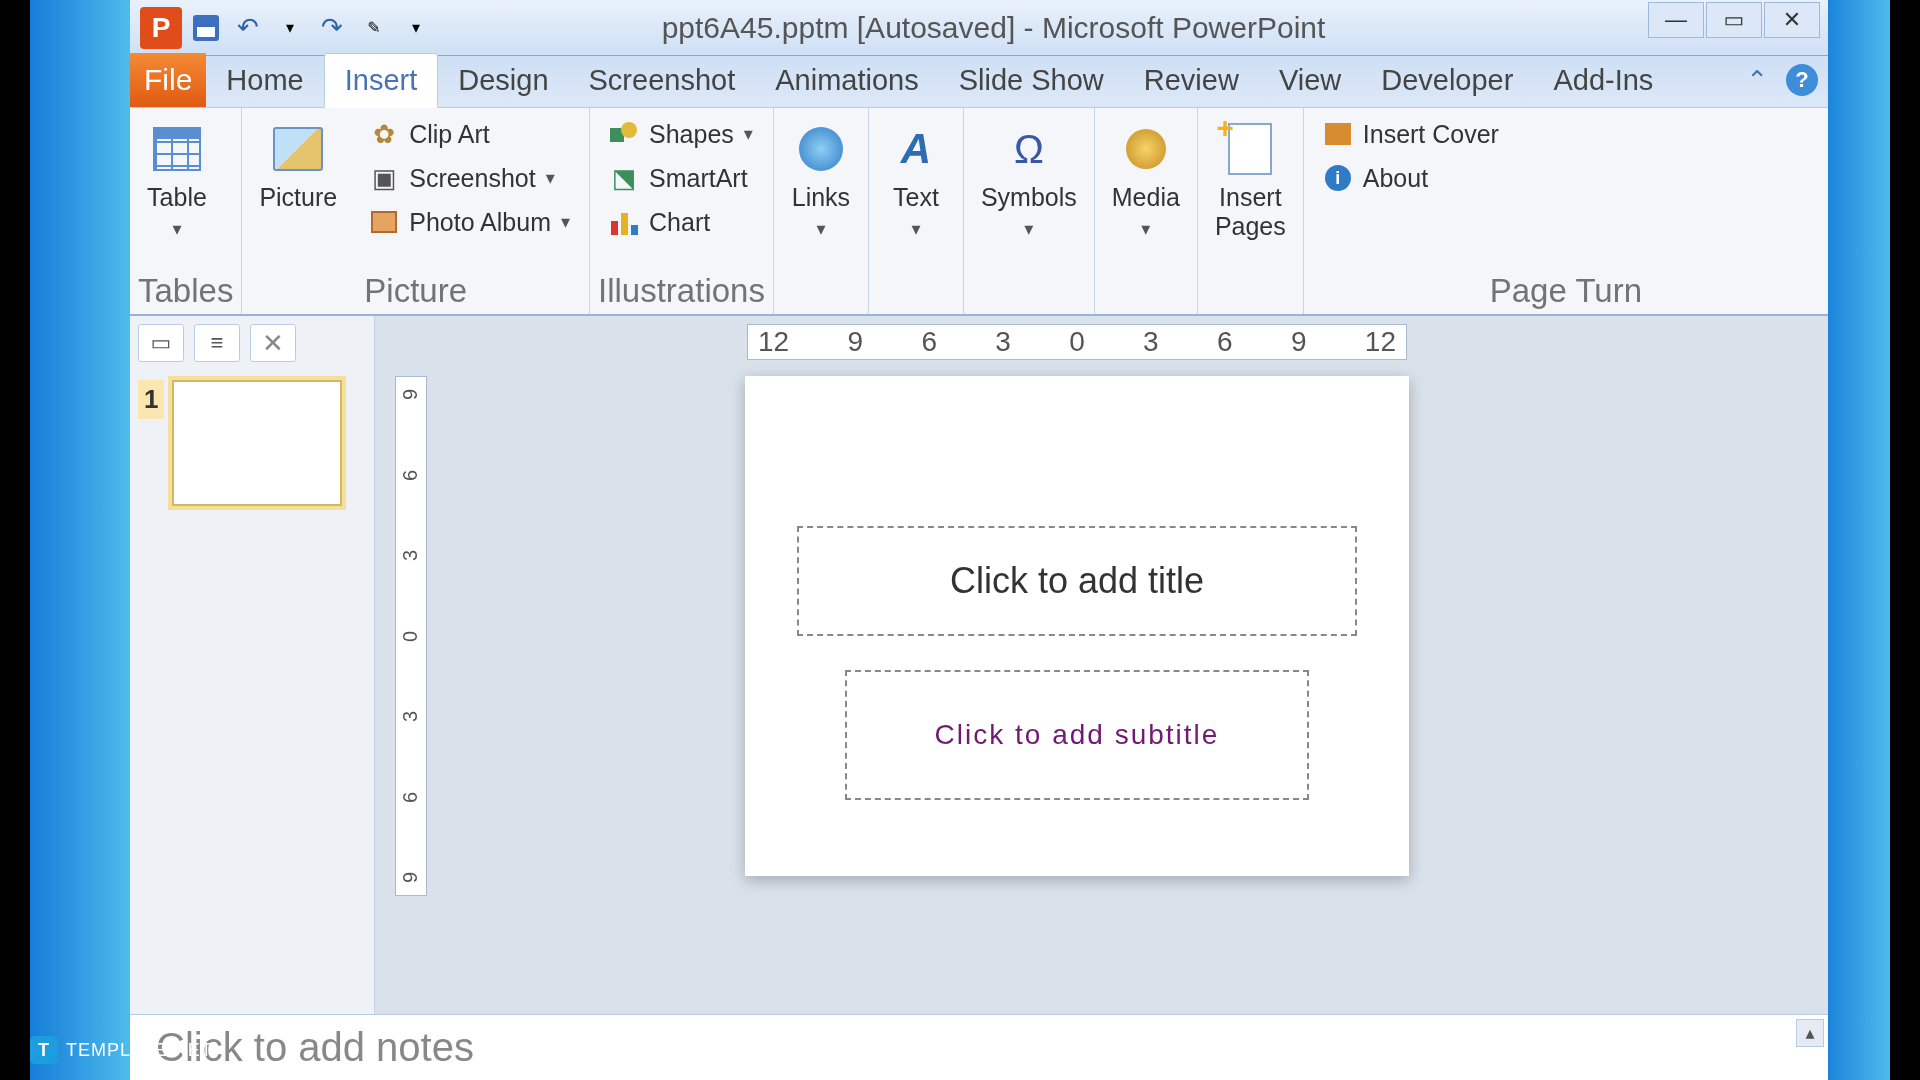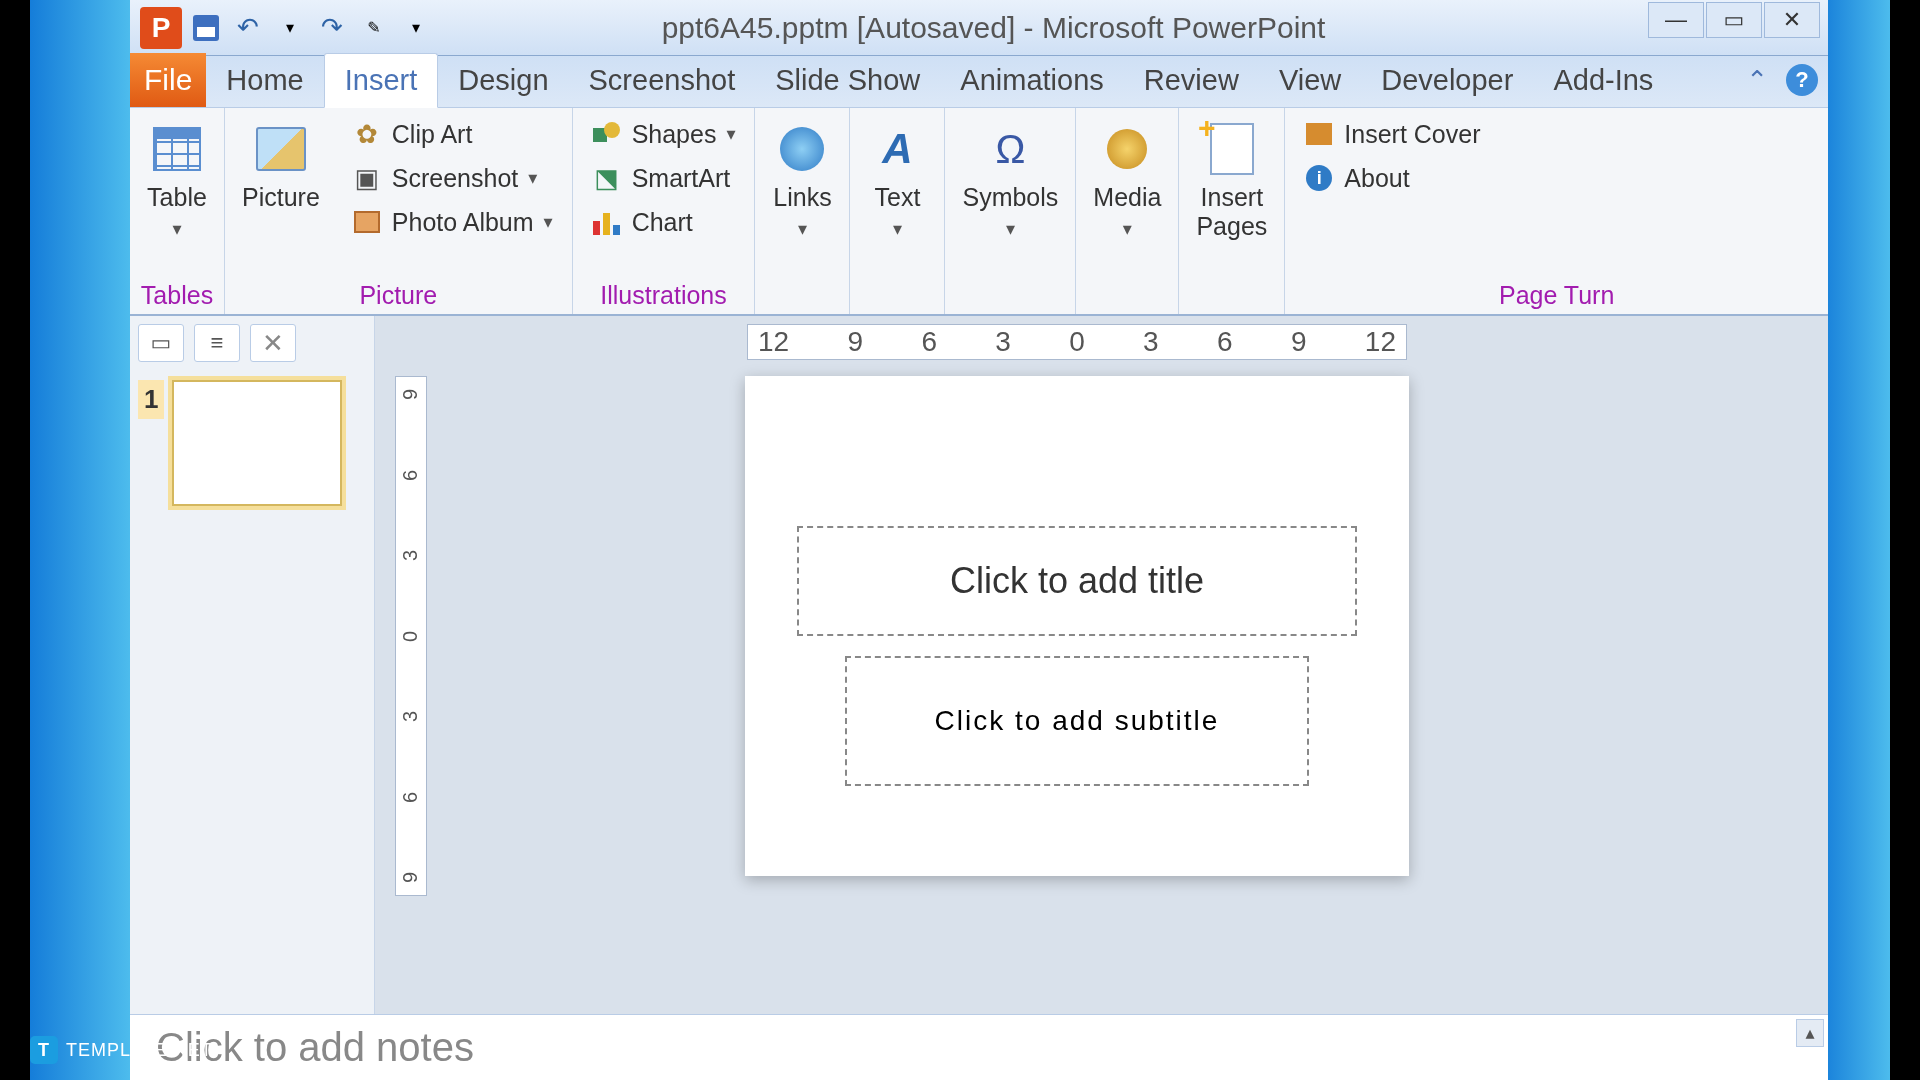--- a/index.html
+++ b/index.html
@@ -124,21 +124,21 @@
     background:#f4f6f9;
     border-bottom:2px solid #9ab3d4;
     display:flex;
   }
   .rgroup {
     border-right:1px solid #c7d5e8;
     display:flex;flex-direction:column;
     padding:6px 8px 2px;
   }
   .rgroup-title{
-    text-align:center;font-size:25px;color:#a21caf;
+    text-align:center;font-size:33px;color:#737373;
     padding:4px 0 2px;
   }
   .rgroup-content{ flex:1; display:flex; align-items:flex-start; gap:12px; }
   .big-btn{
     display:flex;flex-direction:column;align-items:center;
     padding:6px 8px; gap:6px; cursor:pointer;
     border:1px solid transparent;border-radius:4px;
   }
   .big-icon{
     width:60px;height:56px;
@@ -227,21 +227,21 @@
     background:#fff;
     box-shadow:0 4px 14px rgba(0,0,0,0.25);
     text-align:right;
   }
   .placeholder{
     position:absolute;border:2px dashed #888;
     display:flex;align-items:center;justify-content:center;
     color:#666;
   }
   .ph-title{left:52px;right:52px;top:150px;height:110px;font-size:36px;color:#333;}
-  .ph-sub{left:100px;right:100px;top:280px;height:130px;font-size:28px;color:#000000;letter-spacing:2px;}
+  .ph-sub{left:100px;right:100px;top:294px;height:130px;font-size:28px;color:#701a75;letter-spacing:2px;}
   .notes-bar{
     height:66px;border-top:1px solid #b9cce6;background:#fff;
     padding:10px 26px;font-size:40px;color:#888;
     position:relative;
   }
   .notes-sb{position:absolute;right:4px;top:4px;width:28px;height:28px;
     background:#e4ebf4;border:1px solid #b9cce6;display:flex;align-items:center;justify-content:center;font-size:18px;color:#555;}
 
   .watermark{
     position:absolute;left:30px;bottom:16px;
@@ -289,22 +289,22 @@
         <div class="win-btn">✕</div>
       </div>
     </div>
 
     <div class="ribbon-tabs">
       <div class="file-tab">File</div>
       <div class="tab">Home</div>
       <div class="tab active">Insert</div>
       <div class="tab">Design</div>
       <div class="tab">Screenshot</div>
+      <div class="tab">Animations</div>
       <div class="tab">Slide Show</div>
-      <div class="tab">Animations</div>
       <div class="tab">Review</div>
       <div class="tab">View</div>
       <div class="tab">Developer</div>
       <div class="tab">Add-Ins</div>
       <div class="ribbon-right">
         <span>⌃</span>
         <div class="help-circle">?</div>
       </div>
     </div>
 

